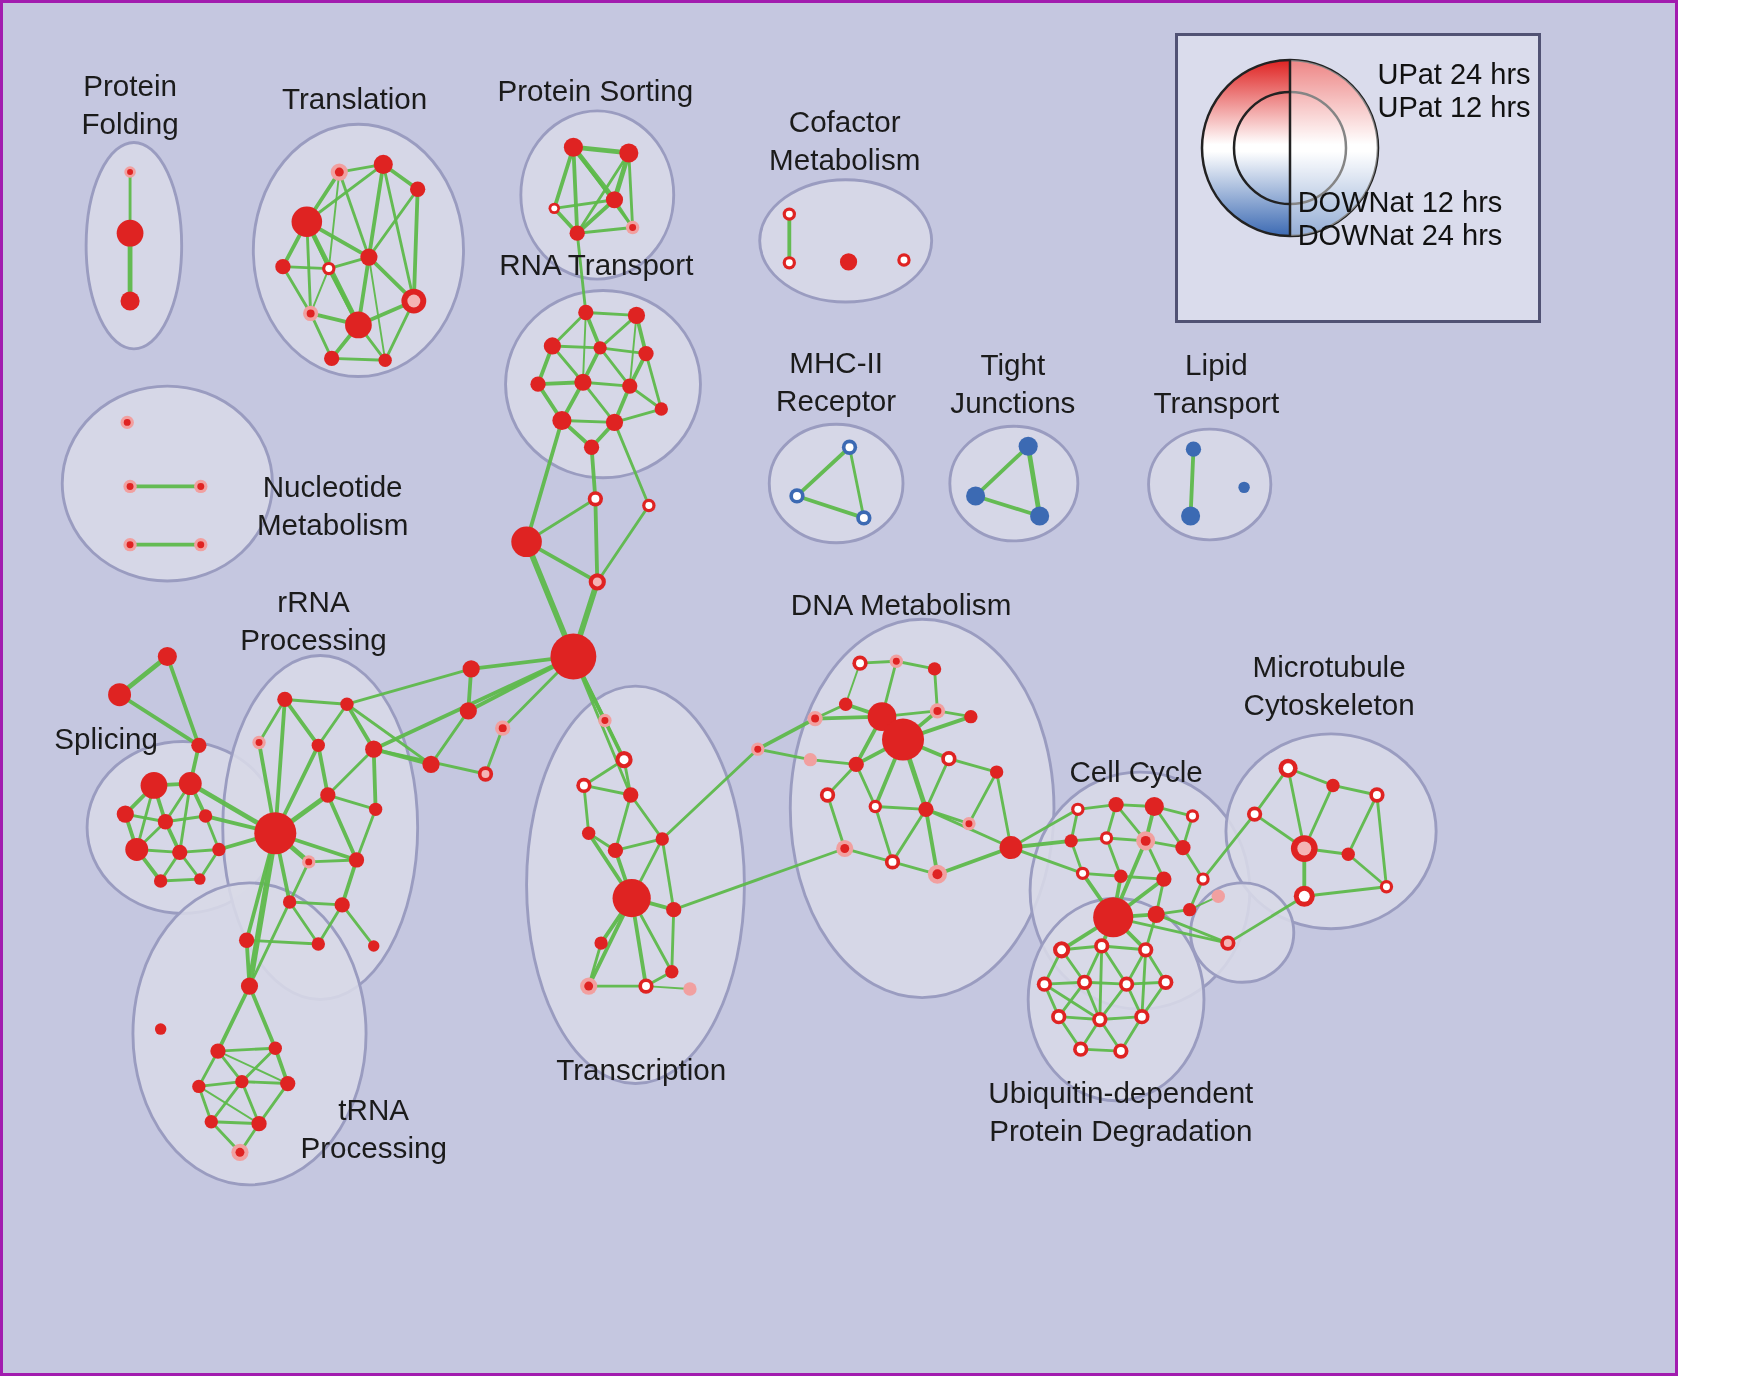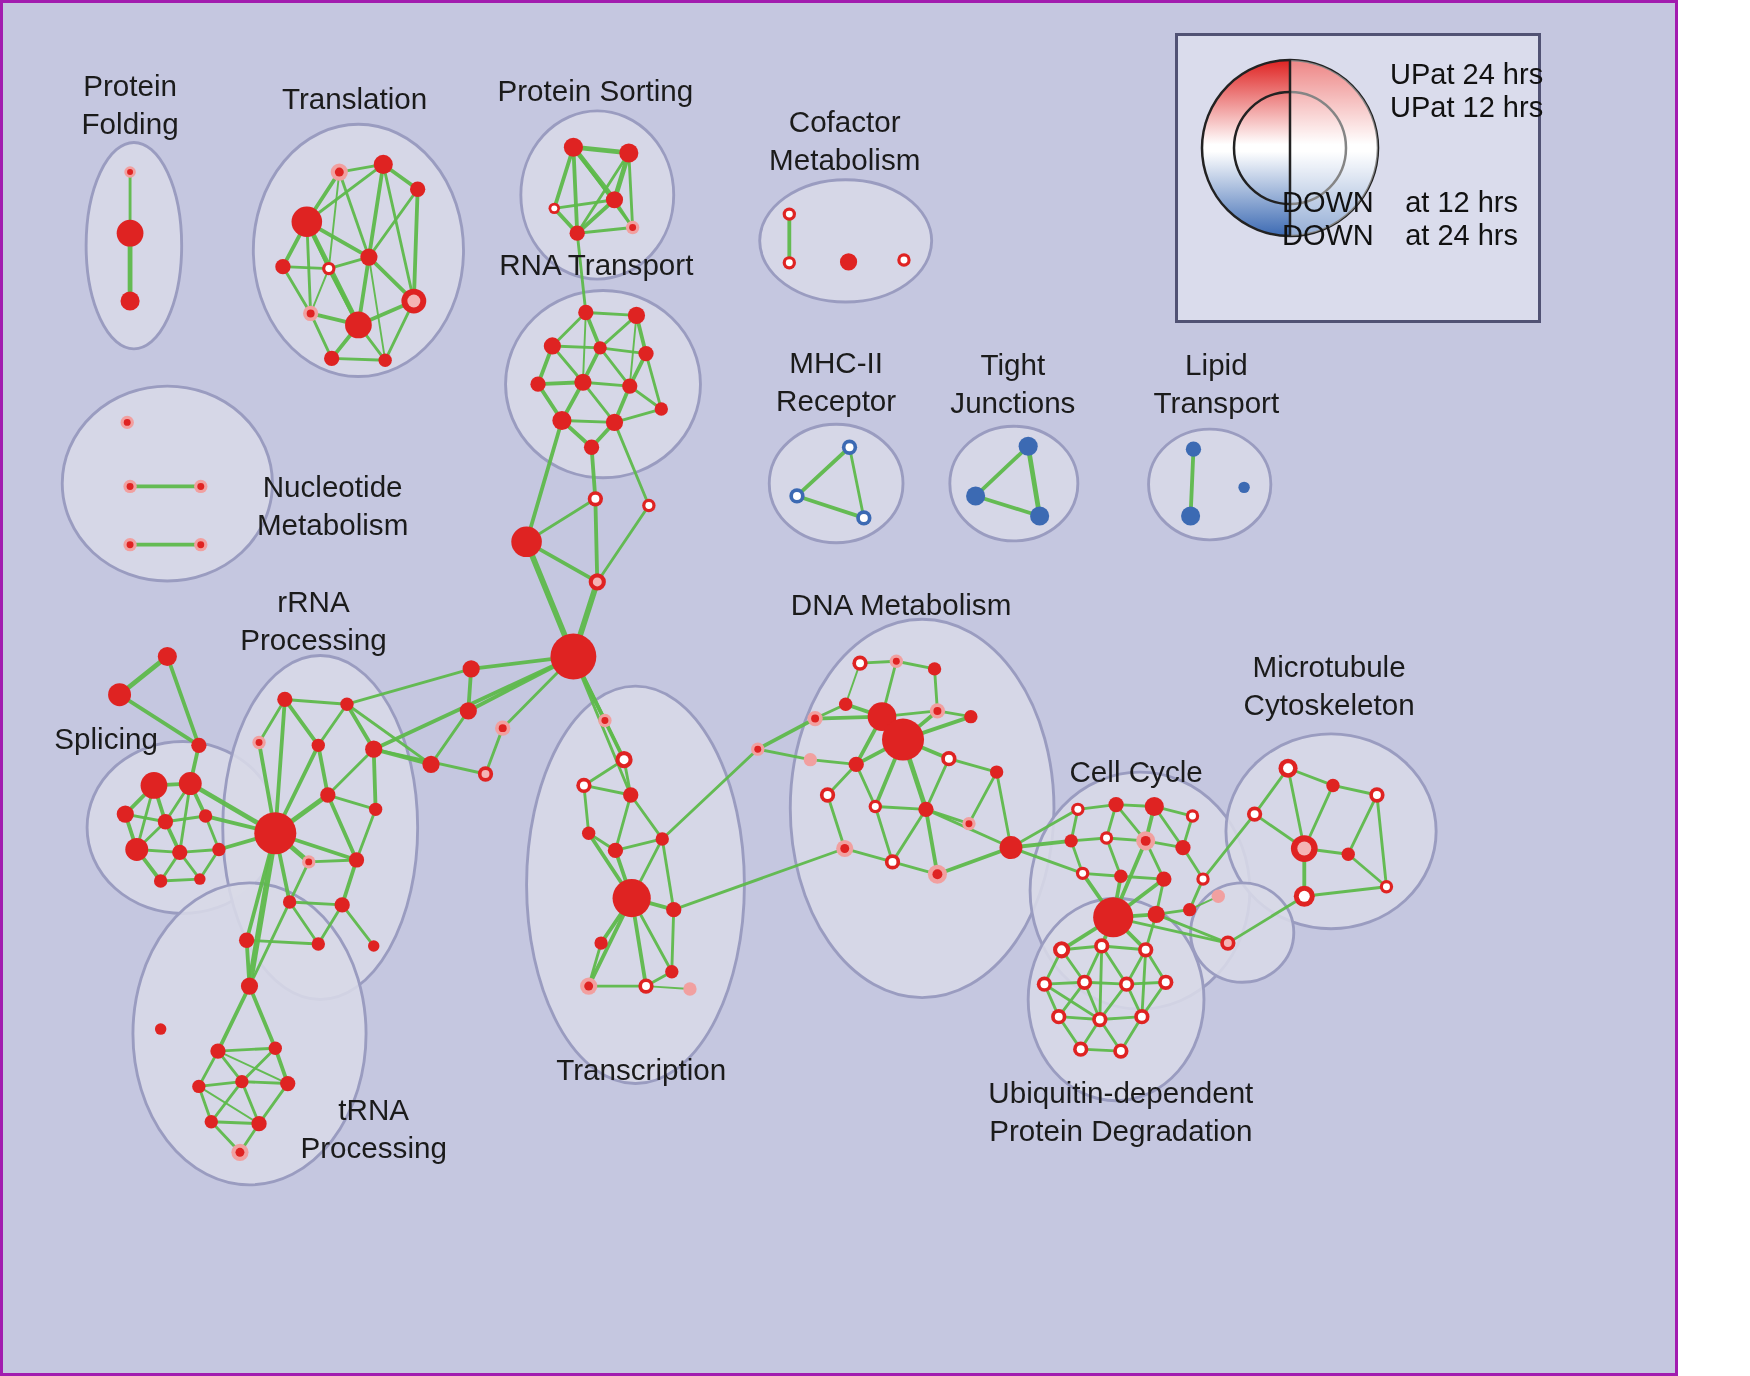--- a/index.html
+++ b/index.html
@@ -8,21 +8,21 @@
     background:#c5c7e0;border:3px solid #a21caf;overflow:hidden;
     font-family:"Liberation Sans","DejaVu Sans",sans-serif;
   }
   #net{position:absolute;left:0;top:0;width:100%;height:100%;display:block;}
   svg text{font-family:"Liberation Sans","DejaVu Sans",sans-serif;}
   .legend{
     position:absolute;left:1172px;top:30px;width:366px;height:290px;box-sizing:border-box;
     background:#dadcec;border:3px solid #515274;color:#111;
   }
   .legend-gfx{position:absolute;left:6px;top:8px;}
-  .lrow{position:absolute;right:20px;display:flex;justify-content:space-between;font-size:29px;white-space:nowrap;}
+  .lrow{position:absolute;right:20px;display:flex;justify-content:center;font-size:29px;white-space:nowrap;}
   .lr1{top:22px;left:212px;}
   .lr2{top:55px;left:212px;}
   .lr3{top:150px;left:104px;}
   .lr4{top:183px;left:104px;}
   .lcap{position:absolute;top:214px;left:0;right:0;text-align:center;font-size:29px;line-height:35px;}
 </style>
 </head>
 <body>
 
 <div class="figure">

